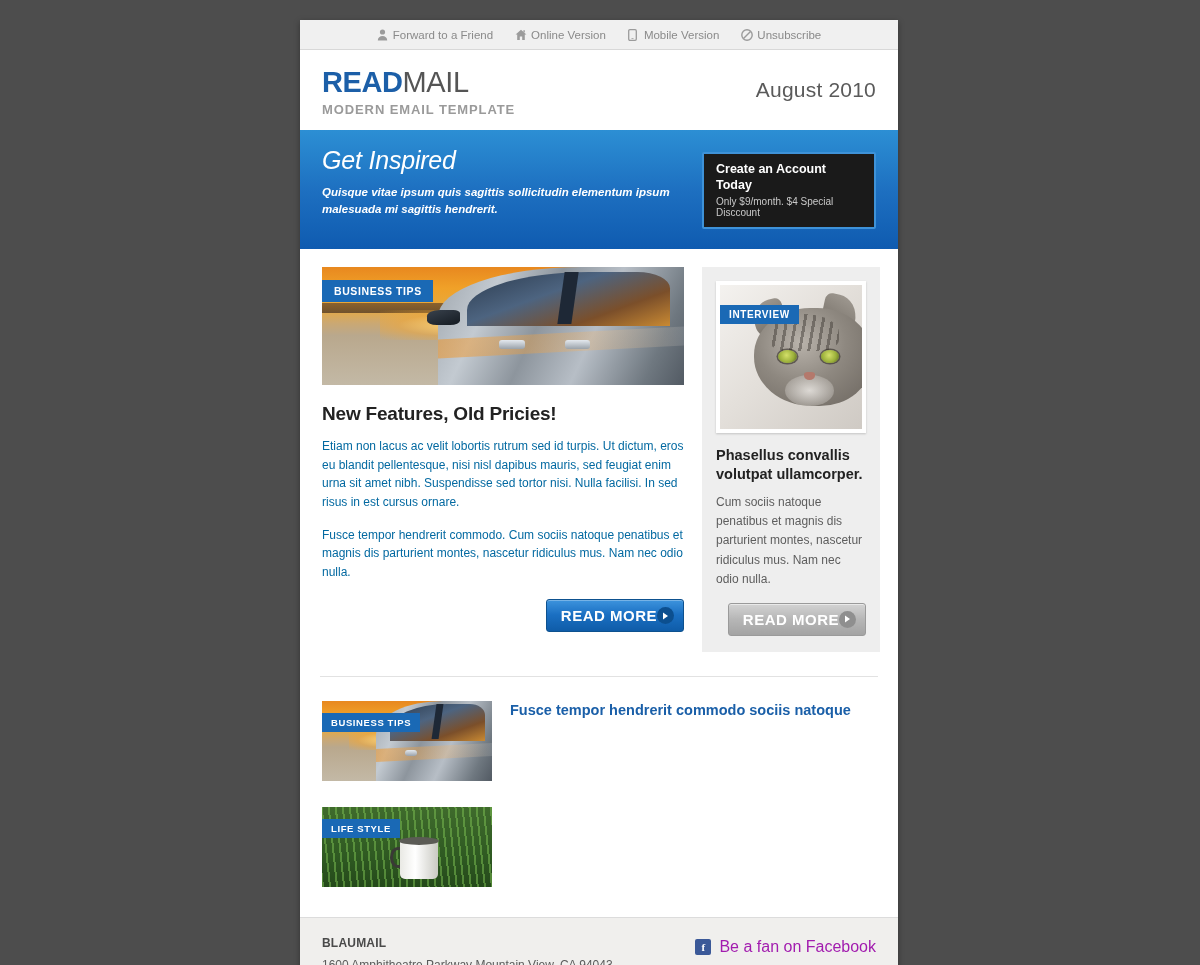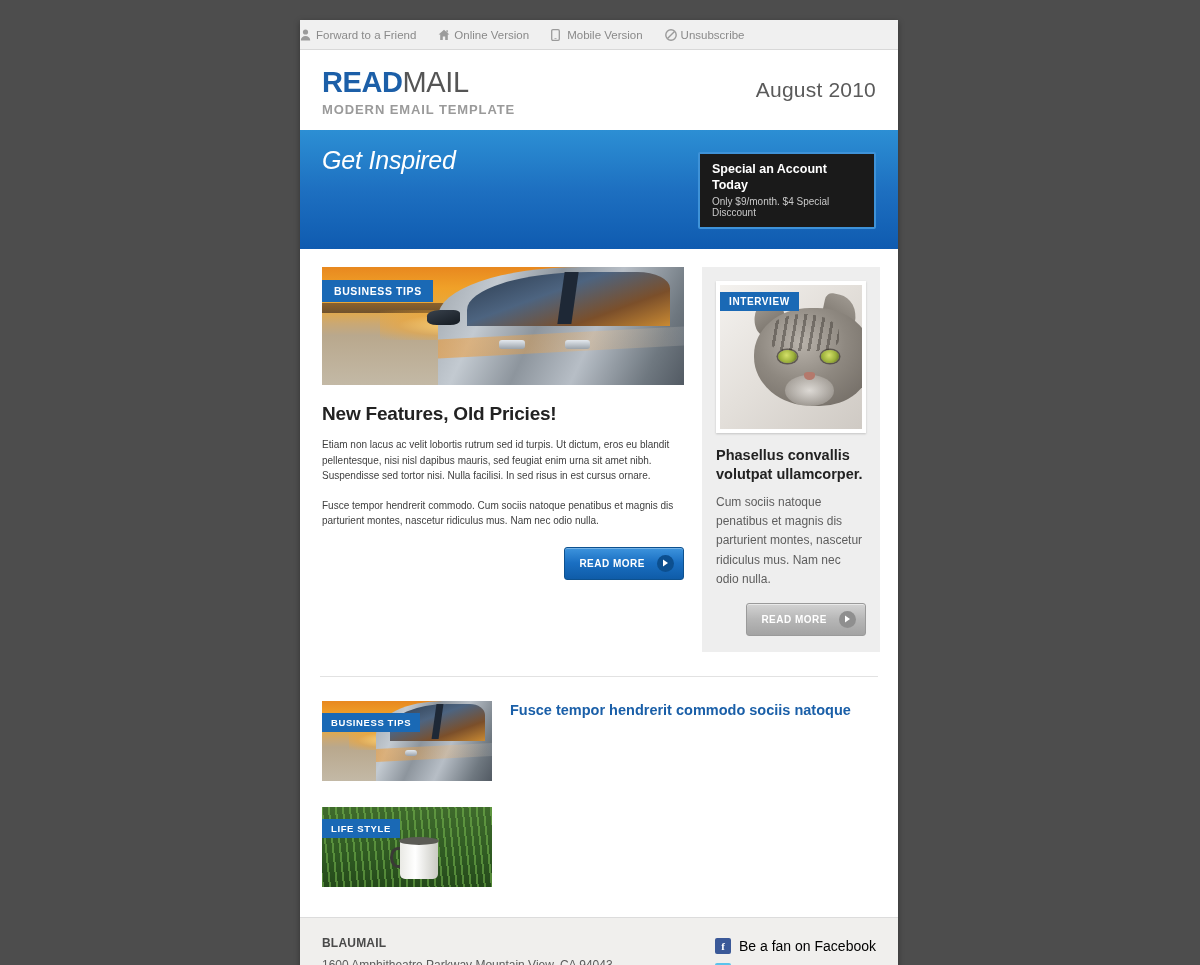--- a/index.html
+++ b/index.html
@@ -28,21 +28,21 @@
     box-shadow: 0 2px 6px rgba(0,0,0,0.35);
   }
 
   
   .preheader {
     background: #f0f0f0;
     border-bottom: 1px solid #d8d8d8;
     height: 30px;
     display: flex;
     align-items: center;
-    justify-content: flex-start;
+    justify-content: center;
     padding-right: 0;
     gap: 22px;
   }
   .pre-link {
     display: flex;
     align-items: center;
     gap: 5px;
     font-size: 11.5px;
     color: #8a8a8a;
     text-decoration: none;
@@ -203,36 +203,35 @@
   }
 
   .headline {
     font-size: 19px;
     font-weight: bold;
     color: #222222;
     margin: 18px 0 12px 0;
     letter-spacing: -0.2px;
   }
   .body-copy {
-    font-size: 10px;
-    color: #404040;
+    font-size: 12px;
+    color: #0369a1;
     line-height: 1.55;
     margin-bottom: 14px;
   }
   .body-copy:last-of-type { margin-bottom: 0; }
 
   .btn-row { display: flex; justify-content: flex-end; margin-top: 18px; }
   .btn {
     display: inline-flex;
     align-items: center;
-    gap: 12px;
     padding: 7px 9px 7px 14px;
     border-radius: 3px;
     text-decoration: none;
-    font-size: 10px;
+    font-size: 15px;
     font-weight: bold;
     letter-spacing: 0.5px;
     color: #ffffff;
   }
   .btn-blue {
     background: linear-gradient(180deg, #3d94dd 0%, #1a6fc2 48%, #0f5ca8 100%);
     border: 1px solid #0d518f;
     box-shadow: 0 1px 0 rgba(255,255,255,0.3) inset;
   }
   .btn-gray {
@@ -252,21 +251,21 @@
   .side-card {
     background: #eeeeee;
     padding: 14px 14px 16px 14px;
   }
   .side-photo {
     width: 150px; height: 152px;
     border: 4px solid #ffffff;
     box-shadow: 0 1px 2px rgba(0,0,0,0.18);
     position: relative;
   }
-  .side-photo .badge { top: 7px; font-size: 10px; padding: 4px 9px; }
+  .side-photo .badge { top: 20px; font-size: 10px; padding: 4px 9px; }
   .cat-scene { position: absolute; inset: 0; overflow: hidden; background: #e9e6e2; }
   .cat-bg {
     position: absolute; inset: 0;
     background: linear-gradient(135deg, #f4f2ef 0%, #e4e0db 45%, #cfcac4 100%);
   }
   .cat-head {
     position: absolute; right: -6%; top: 16%; width: 82%; height: 68%;
     background: radial-gradient(ellipse at 40% 35%, #b9b3ab 0%, #8e8880 45%, #6a645d 100%);
     border-radius: 48% 46% 44% 50%;
   }
@@ -406,21 +405,21 @@
   .social-ico {
     width: 16px; height: 16px;
     border-radius: 2px;
     display: flex; align-items: center; justify-content: center;
     font-weight: bold;
     color: #ffffff;
     flex: 0 0 auto;
   }
   .ico-fb { background: #3b5998; font-size: 11px; font-family: "Liberation Serif", serif; }
   .ico-tw { background: #5bc3ec; font-size: 11px; font-family: "Liberation Serif", serif; }
-  .social-label { font-size: 14px; color: #000000; text-decoration: none; }
+  .social-label { font-size: 16px; color: #a21caf; text-decoration: none; }
 </style>
 </head>
 <body>
 
 <div class="page">
   <div class="email">
 
     <div class="preheader">
       <a class="pre-link" href="#">
         <span class="pre-ico">
@@ -464,23 +463,24 @@
       <div class="logo-wrap">
         <div class="logo"><span class="blau">READ</span><span class="mail">MAIL</span></div>
         <div class="tagline">MODERN EMAIL TEMPLATE</div>
       </div>
       <div class="issue-date">August 2010</div>
     </div>
 
     <div class="hero">
       <div class="hero-left">
         <div class="hero-title">Get Inspired</div>
+        <div class="hero-sub">Quisque vitae ipsum quis sagittis sollicitudin elementum ipsum malesuada mi sagittis hendrerit.</div>
       </div>
       <a class="cta" href="#">
-        <div class="cta-title">Special an Account Today</div>
+        <div class="cta-title">Create an Account Today</div>
         <div class="cta-sub">Only $9/month. $4 Special Disccount</div>
       </a>
     </div>
 
     <div class="content">
 
       <div class="col-main">
         <a class="photo hero-photo" href="#">
           <span class="car-scene">
             <span class="car-horizon"></span>

